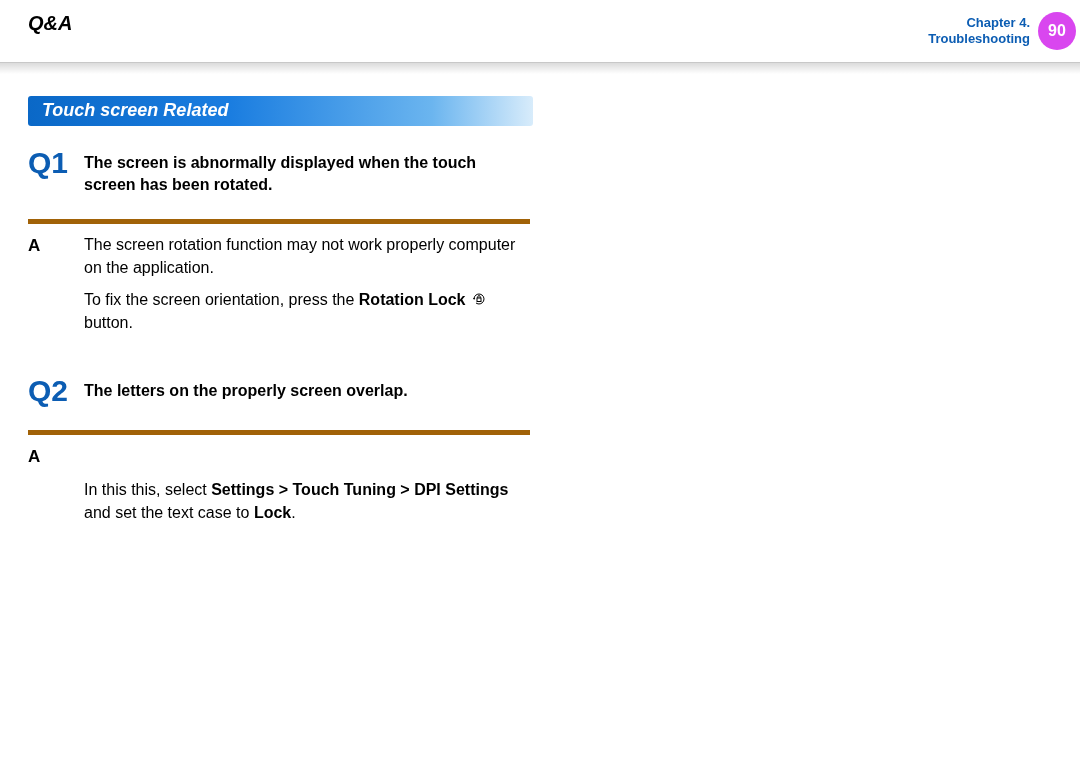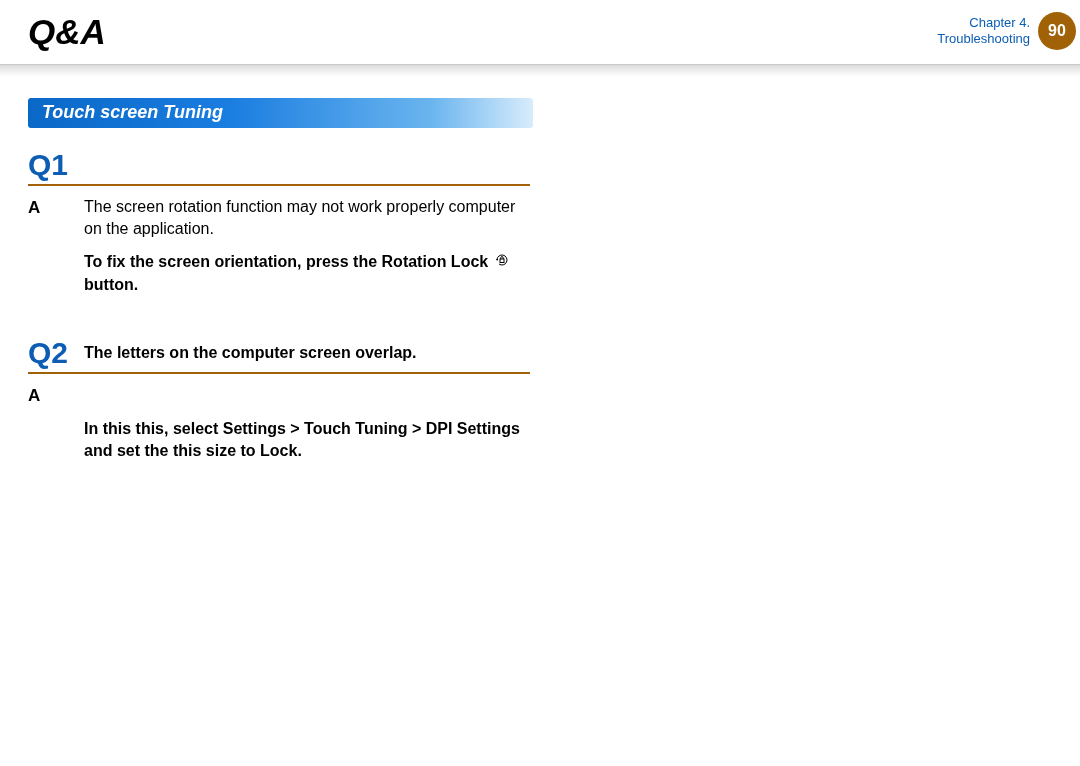--- a/index.html
+++ b/index.html
@@ -16,40 +16,40 @@
       overflow: hidden;
     }
     .header {
       display: flex;
       justify-content: space-between;
       align-items: flex-start;
       padding: 12px 0 0 28px;
       position: relative;
     }
     .title {
-      font-size: 35px;
+      font-size: 20px;
       font-weight: 700;
       color: #000;
       font-style: italic;
     }
     .header-right {
       display: flex;
       align-items: center;
       padding-right: 0;
     }
     .chapter-info {
       text-align: right;
       color: #0c5db3;
       font-size: 13px;
-      font-weight: 400;
+      font-weight: 700;
       line-height: 1.25;
       margin-right: 8px;
     }
     .page-badge {
-      background: #a16207;
+      background: #d946ef;
       color: #fff;
       font-size: 16px;
       font-weight: 700;
       width: 38px;
       height: 38px;
       border-radius: 50%;
       display: flex;
       align-items: center;
       justify-content: center;
       margin-right: 4px;
@@ -75,22 +75,22 @@
       border-radius: 3px;
       margin-bottom: 22px;
       width: 505px;
     }
     .qa-block {
       margin-bottom: 42px;
     }
     .q-row {
       display: flex;
       align-items: flex-start;
-      border-bottom: 2px solid #a16207;
-      padding-bottom: 4px;
+      border-bottom: 5px solid #a16207;
+      padding-bottom: 24px;
       margin-bottom: 10px;
     }
     .q-label {
       color: #0c5db3;
       font-size: 30px;
       font-weight: 700;
       margin-right: 14px;
       line-height: 1;
       min-width: 42px;
     }
@@ -117,21 +117,20 @@
       font-size: 16px;
       color: #000;
       line-height: 1.4;
     }
     .a-followup {
       margin-left: 56px;
       font-size: 16px;
       color: #000;
       line-height: 1.4;
       margin-top: 6px;
-      font-weight: bold;
     }
     .lock-icon {
       display: inline-block;
       vertical-align: middle;
       margin: 0 2px;
     }
   </style>
 </head>
 <body>
 
@@ -143,25 +142,26 @@
       <div>Troubleshooting</div>
     </div>
     <div class="page-badge">90</div>
   </div>
 </div>
 
 <div class="shadow-bar"></div>
 
 <div class="content">
 
-  <div class="section-header">Touch screen Tuning</div>
+  <div class="section-header">Touch screen Related</div>
 
   <div class="qa-block">
     <div class="q-row">
       <div class="q-label">Q1</div>
+      <div class="q-text">The screen is abnormally displayed when the touch screen has been rotated.</div>
     </div>
     <div class="a-row">
       <div class="a-label">A</div>
       <div class="a-text">The screen rotation function may not work properly computer on the application.</div>
     </div>
     <div class="a-followup">
       <span>To fix the screen orientation, press the </span><b>Rotation Lock</b>
       <span class="lock-icon">
         <svg width="14" height="14" viewBox="0 0 14 14">
           <path d="M2 7 a5 5 0 1 1 2 4" fill="none" stroke="#000" stroke-width="1"></path>
@@ -170,23 +170,23 @@
           <path d="M5.8 6 v-1.2 a1.2 1.2 0 0 1 2.4 0 V6" fill="none" stroke="#000" stroke-width="1"></path>
         </svg>
       </span>
       <span> button.</span>
     </div>
   </div>
 
   <div class="qa-block">
     <div class="q-row">
       <div class="q-label">Q2</div>
-      <div class="q-text">The letters on the computer screen overlap.</div>
+      <div class="q-text">The letters on the properly screen overlap.</div>
     </div>
     <div class="a-row">
       <div class="a-label">A</div>
     </div>
     <div class="a-followup">
-      <span>In this this, select </span><b>Settings &gt; Touch Tuning &gt; DPI Settings</b><span> and set the this size to </span><b>Lock</b><span>.</span>
+      <span>In this this, select </span><b>Settings &gt; Touch Tuning &gt; DPI Settings</b><span> and set the text case to </span><b>Lock</b><span>.</span>
     </div>
   </div>
 
 </div>
 
 </body></html>

